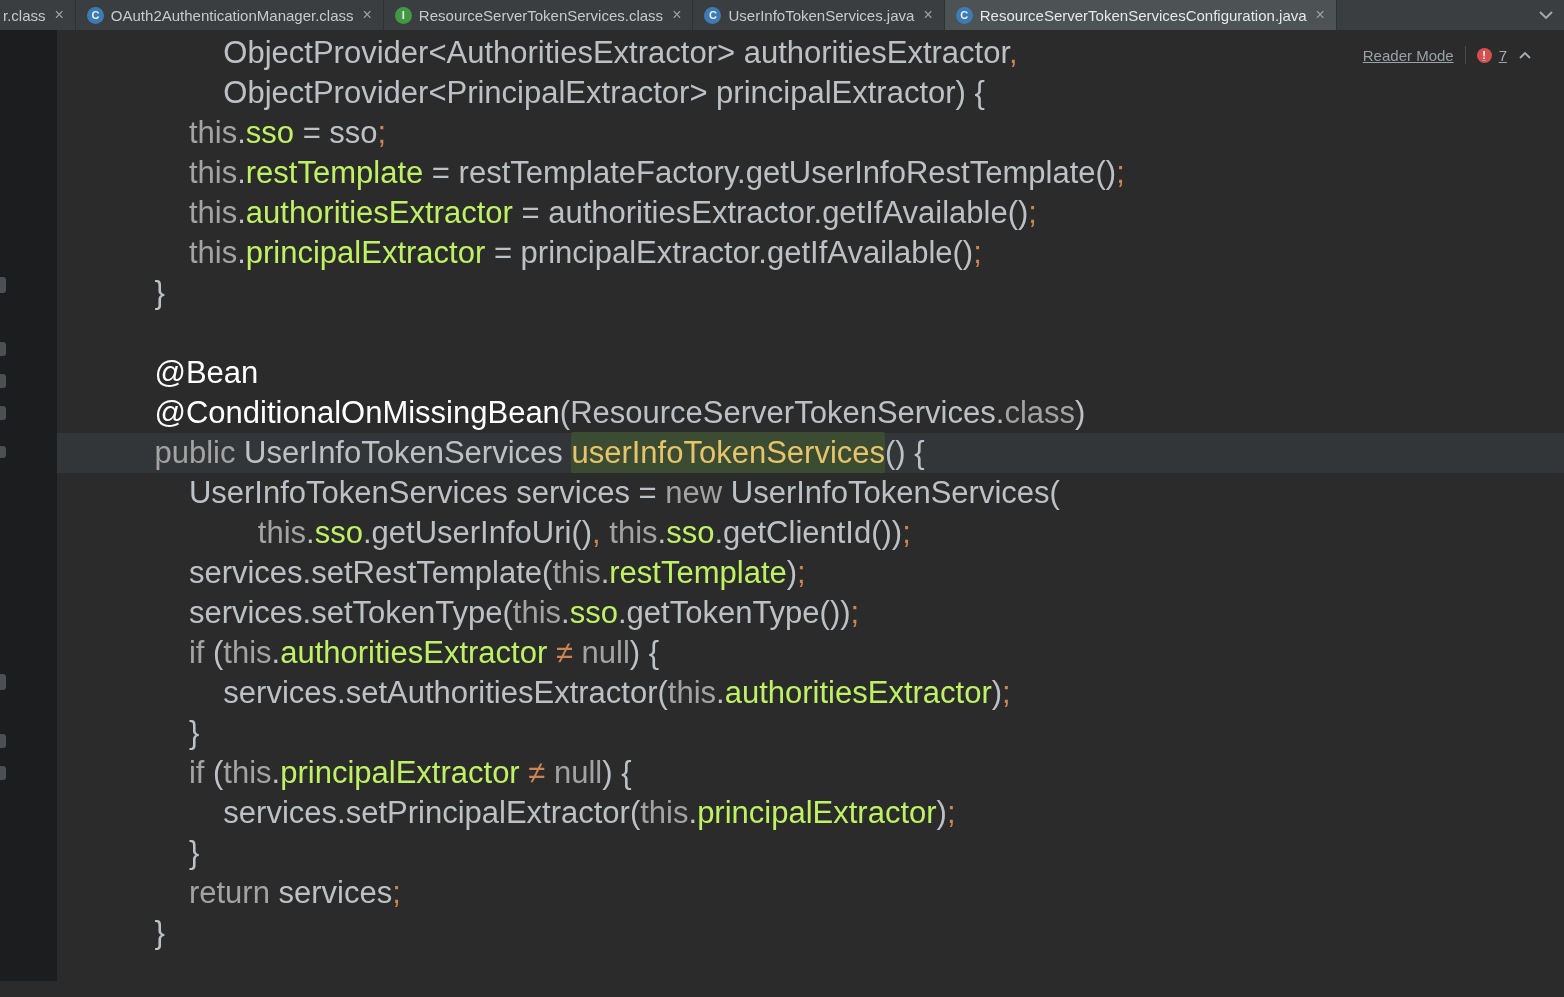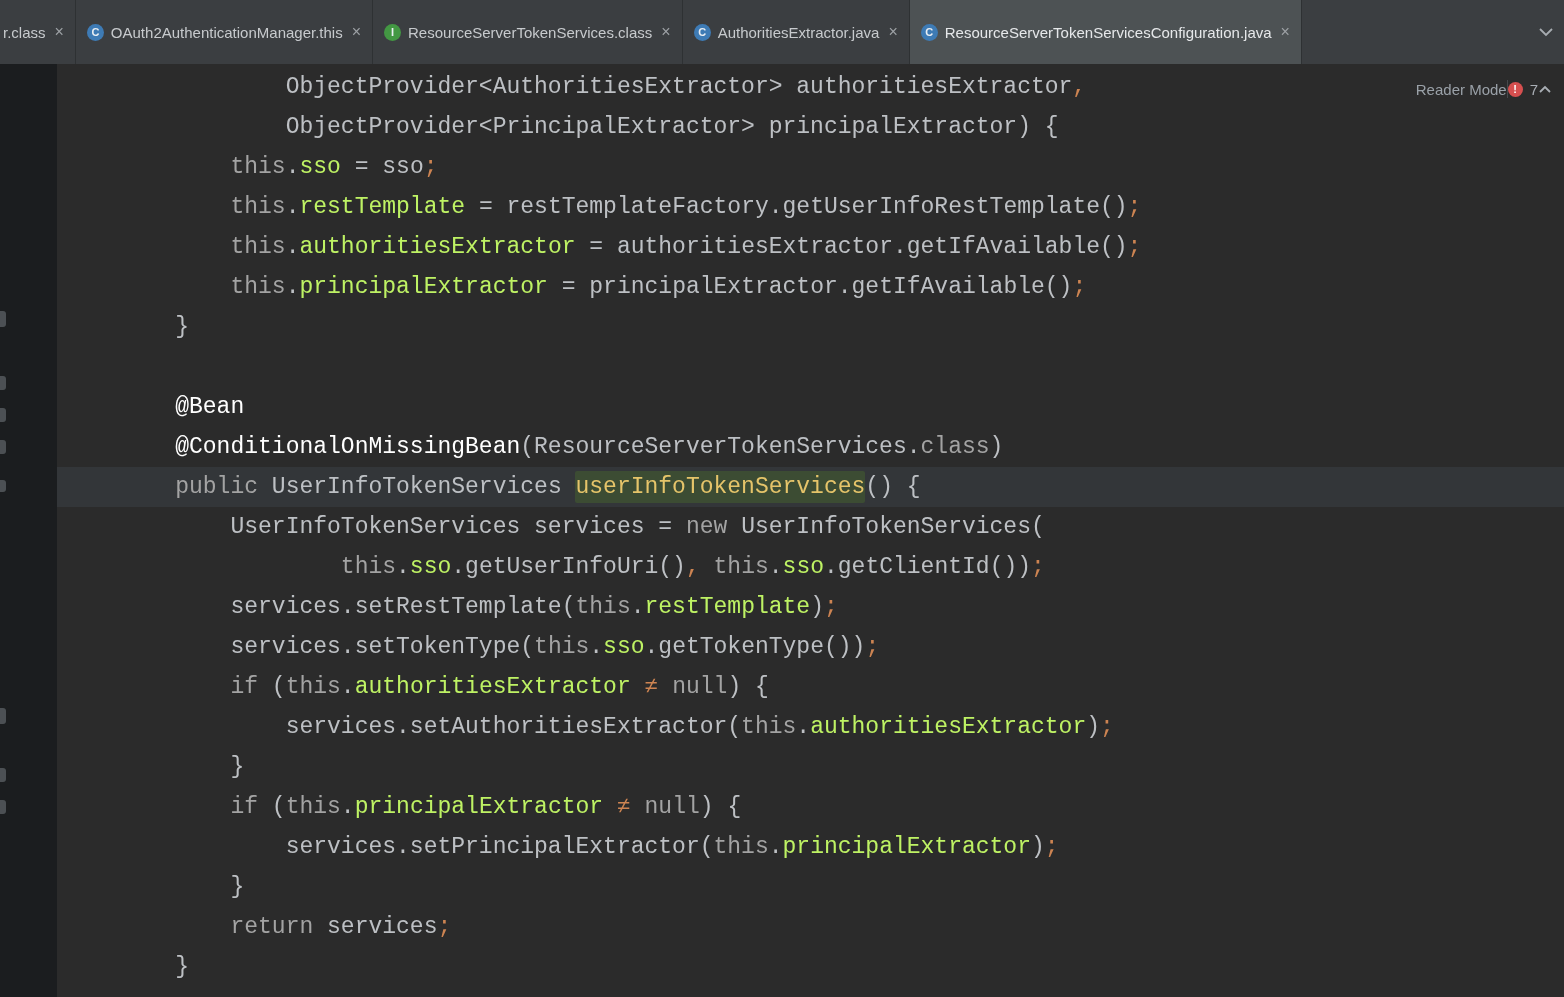--- a/index.html
+++ b/index.html
@@ -5,21 +5,21 @@
   * { margin: 0; padding: 0; box-sizing: border-box; }
   html, body { width: 1564px; height: 997px; overflow: hidden; }
   body {
     background: #2b2b2b;
     font-family: "Liberation Sans", sans-serif;
   }
 
   
   .tabbar {
     position: relative;
-    height: 64px;
+    height: 30px;
     background: #3b3e41;
     display: flex;
     align-items: stretch;
     padding-right: 44px;
     overflow: hidden;
   }
   .tab {
     display: flex;
     align-items: center;
     gap: 7px;
@@ -61,45 +61,46 @@
     z-index: 2;
   }
   .frag {
     position: absolute; left: 0; width: 6px;
     background: #595e62; opacity: .8;
     border-radius: 0 3px 3px 0;
   }
 
   .widgets {
     position: absolute;
-    top: 10px; right: 12px;
+    top: 10px; right: 32px;
     height: 30px;
-    display: flex; align-items: center; 
+    display: flex; align-items: center; gap: 11px;
     z-index: 3;
     font-size: 15px;
     color: #9aa1a8;
+    text-decoration: underline;
   }
   .vdiv { width: 1px; height: 18px; background: #46494c; }
   .errwidget { display: flex; align-items: center; gap: 7px; }
   .errico {
     width: 15px; height: 15px; border-radius: 50%;
     background: #d64f4f; color: #fff;
     display: flex; align-items: center; justify-content: center;
     font-size: 11px; font-weight: bold;
   }
   .errcount { color: #a9aeb4; }
   .chev { display: flex; align-items: center; }
 
   
   .code {
     position: absolute;
     left: 57px; right: 0; top: 0; bottom: 0;
     padding-top: 3px;
-    font-family: Liberation Mono, monospace;
-    font-size: 23px;
+    font-family: Liberation Sans, sans-serif;
+    font-size: 31px;
     line-height: 40px;
     color: #bdc0c4;
     z-index: 1;
     overflow: hidden;
   }
   .line { height: 40px; white-space: pre; padding-left: 63px; }
   .line.current { background: #333639; }
   .t-plain { color: #bdc0c4; }
   .t-kw    { color: #a3a3a3; }
   .t-punct { color: #cd8452; }
@@ -115,33 +116,33 @@
 
   <div class="tabbar">
 
     <div class="tab clipped">
       <span class="tab-label">r.class</span>
       <span class="close">×</span>
     </div>
 
     <div class="tab">
       <span class="ticon class-icon">C</span>
-      <span class="tab-label">OAuth2AuthenticationManager.this</span>
+      <span class="tab-label">OAuth2AuthenticationManager.class</span>
       <span class="close">×</span>
     </div>
 
     <div class="tab">
       <span class="ticon interface-icon">I</span>
       <span class="tab-label">ResourceServerTokenServices.class</span>
       <span class="close">×</span>
     </div>
 
     <div class="tab">
       <span class="ticon class-icon">C</span>
-      <span class="tab-label">AuthoritiesExtractor.java</span>
+      <span class="tab-label">UserInfoTokenServices.java</span>
       <span class="close">×</span>
     </div>
 
     <div class="tab active">
       <span class="ticon class-icon">C</span>
       <span class="tab-label">ResourceServerTokenServicesConfiguration.java</span>
       <span class="close">×</span>
     </div>
 
     <div class="tab-overflow">

